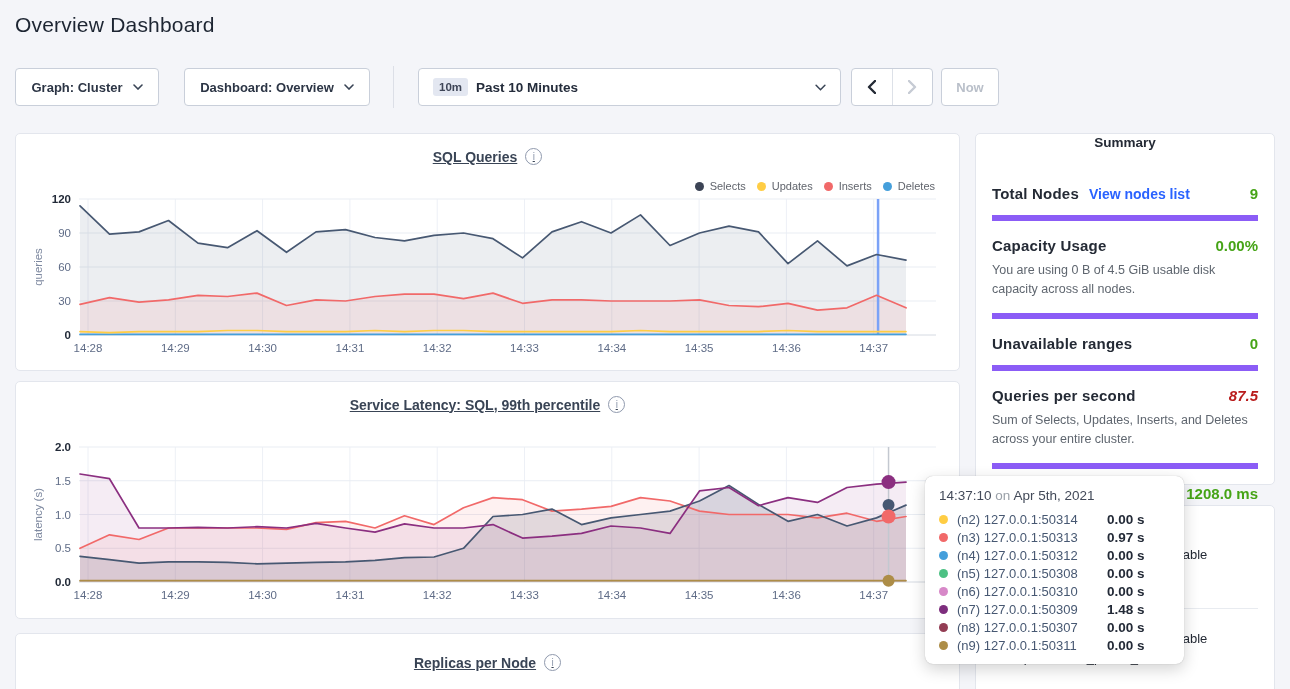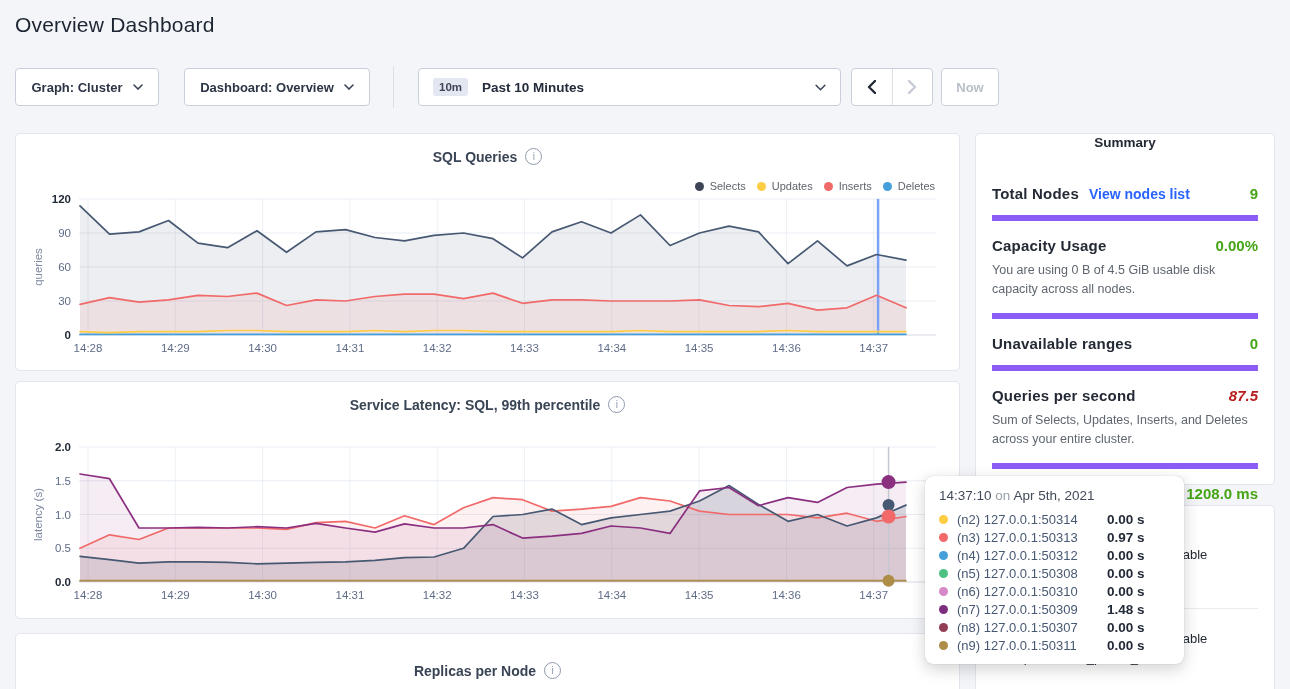--- a/index.html
+++ b/index.html
@@ -7,33 +7,33 @@
   #app{position:relative;width:1290px;height:689px;background:#f4f5f9;overflow:hidden;}
 
   .page-title{position:absolute;left:15px;top:13px;font-size:21px;font-weight:500;color:#1d2532;letter-spacing:.2px;}
 
   .btnish{position:absolute;top:68px;height:38px;background:#fff;border:1px solid #c9cfda;border-radius:4px;box-sizing:border-box;display:flex;align-items:center;}
   .dropdown{justify-content:center;gap:10px;font-size:13px;font-weight:700;color:#2c3545;cursor:pointer;}
   #dd-graph{left:15px;width:144px;}
   #dd-dashboard{left:184px;width:186px;}
   .ctrl-sep{position:absolute;left:393px;top:66px;width:1px;height:42px;background:#dcdfe7;}
   #time-selector{left:418px;width:423px;padding:0 14px;cursor:pointer;}
-  .time-badge{background:#e3e7f1;border-radius:3px;font-size:11.5px;font-weight:700;color:#3e4557;padding:3px 6px;margin-right:14px;}
+  .time-badge{background:#e3e7f1;border-radius:3px;font-size:11.5px;font-weight:700;color:#3e4557;padding:3px 6px;margin-right:8px;}
   .time-label{font-size:13.5px;font-weight:700;color:#242c3b;flex:1;}
   #arrow-group{left:851px;width:82px;padding:0;}
   .arrow-cell{width:41px;height:100%;display:flex;align-items:center;justify-content:center;cursor:pointer;}
   .arrow-div{width:1px;height:100%;background:#dde1e8;}
   #now-button{left:941px;width:58px;justify-content:center;font-size:13px;font-weight:700;color:#b9bfc9;cursor:default;}
 
   .card{position:absolute;background:#fff;border:1px solid #e3e6ed;border-radius:5px;box-sizing:border-box;}
   #card-sql{left:15px;top:133px;width:945px;height:238px;}
   #card-latency{left:15px;top:381px;width:945px;height:238px;}
   #card-replicas{left:15px;top:633px;width:945px;height:70px;border-radius:5px 5px 0 0;}
-  .card-title{position:absolute;left:0;top:14px;width:100%;display:flex;justify-content:center;align-items:center;gap:8px;font-size:14px;font-weight:700;color:#394455;}
-  #card-replicas .card-title{top:28px;}
+  .card-title{position:absolute;left:0;top:14px;width:100%;display:flex;justify-content:center;align-items:center;gap:8px;font-size:14px;font-weight:700;color:#394455;text-decoration:underline;}
+  #card-replicas .card-title{top:20px;}
   .info-icon{width:15px;height:15px;border:1.3px solid #8f99ad;border-radius:50%;display:inline-flex;align-items:center;justify-content:center;font-size:10px;font-weight:400;font-style:normal;color:#8f99ad;cursor:pointer;}
   .legend{position:absolute;top:46px;right:24px;display:flex;gap:11px;z-index:2;}
   .legend-item{display:flex;align-items:center;gap:6px;font-size:11px;color:#60646c;}
   .legend-dot{width:9px;height:9px;border-radius:50%;}
   .chart-svg{position:absolute;left:0;top:0;overflow:visible;pointer-events:none;}
 
   #card-summary{left:975px;top:133px;width:300px;height:352px;padding:0 16px;}
   .panel-title{margin-top:1px;text-align:center;font-size:13.5px;font-weight:700;color:#242a35;height:18px;}
   #summary-rows{margin-top:14px;}
   .sum-row{border-bottom:6px solid #8b5cf6;padding:16px 0 13px 0;}

